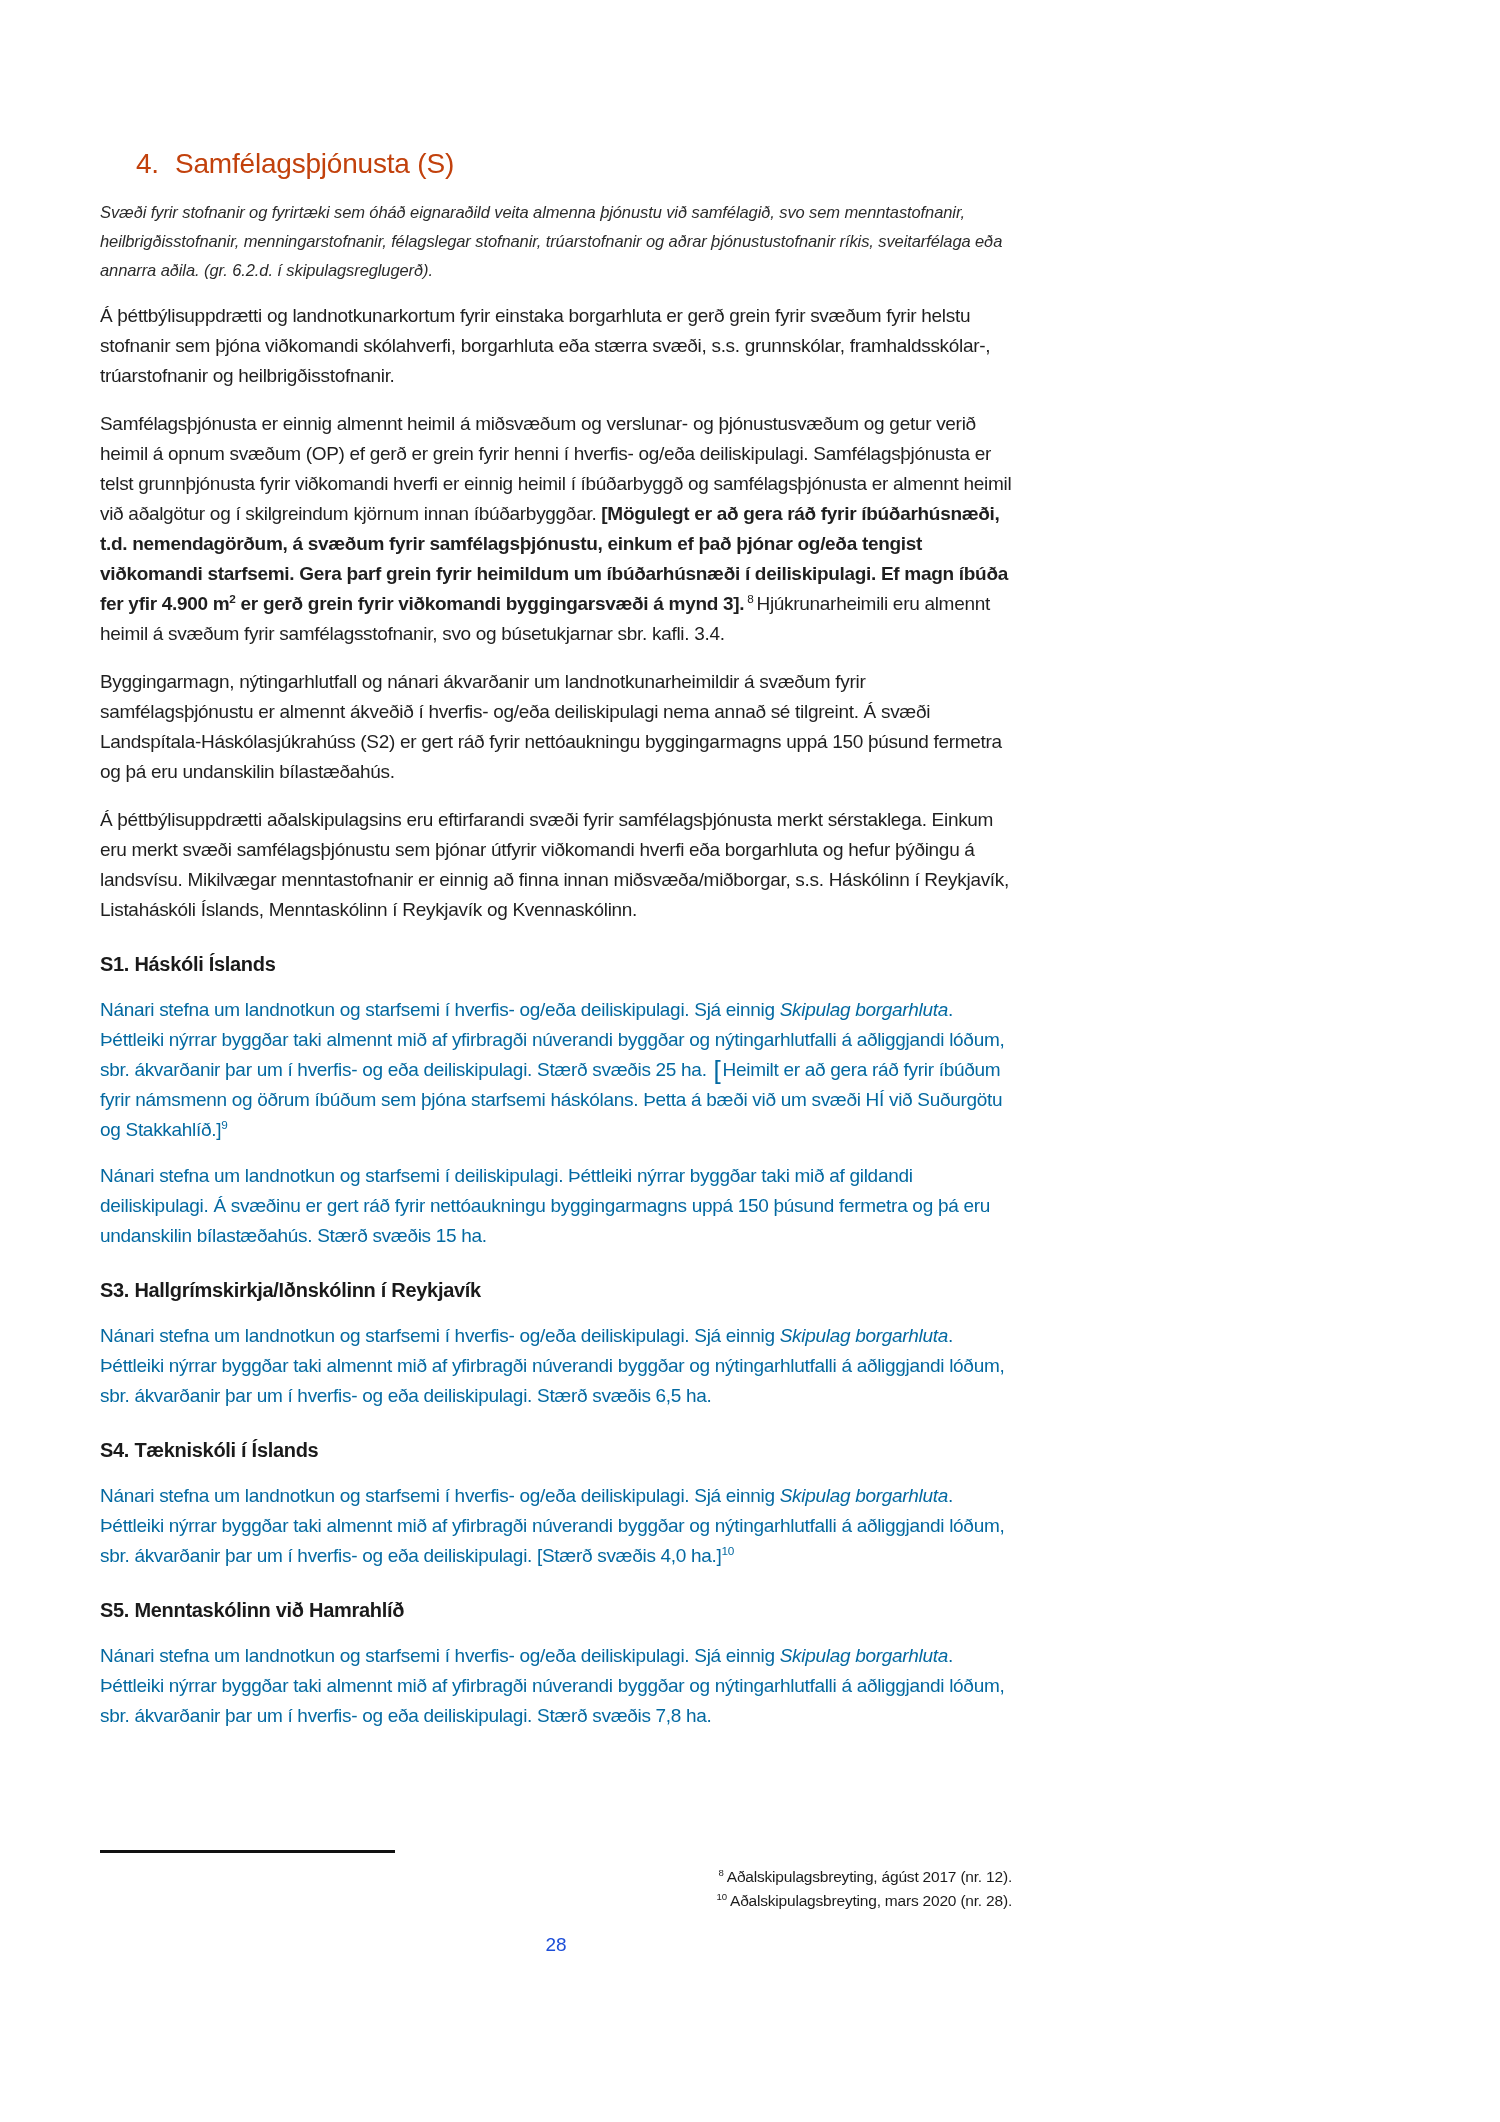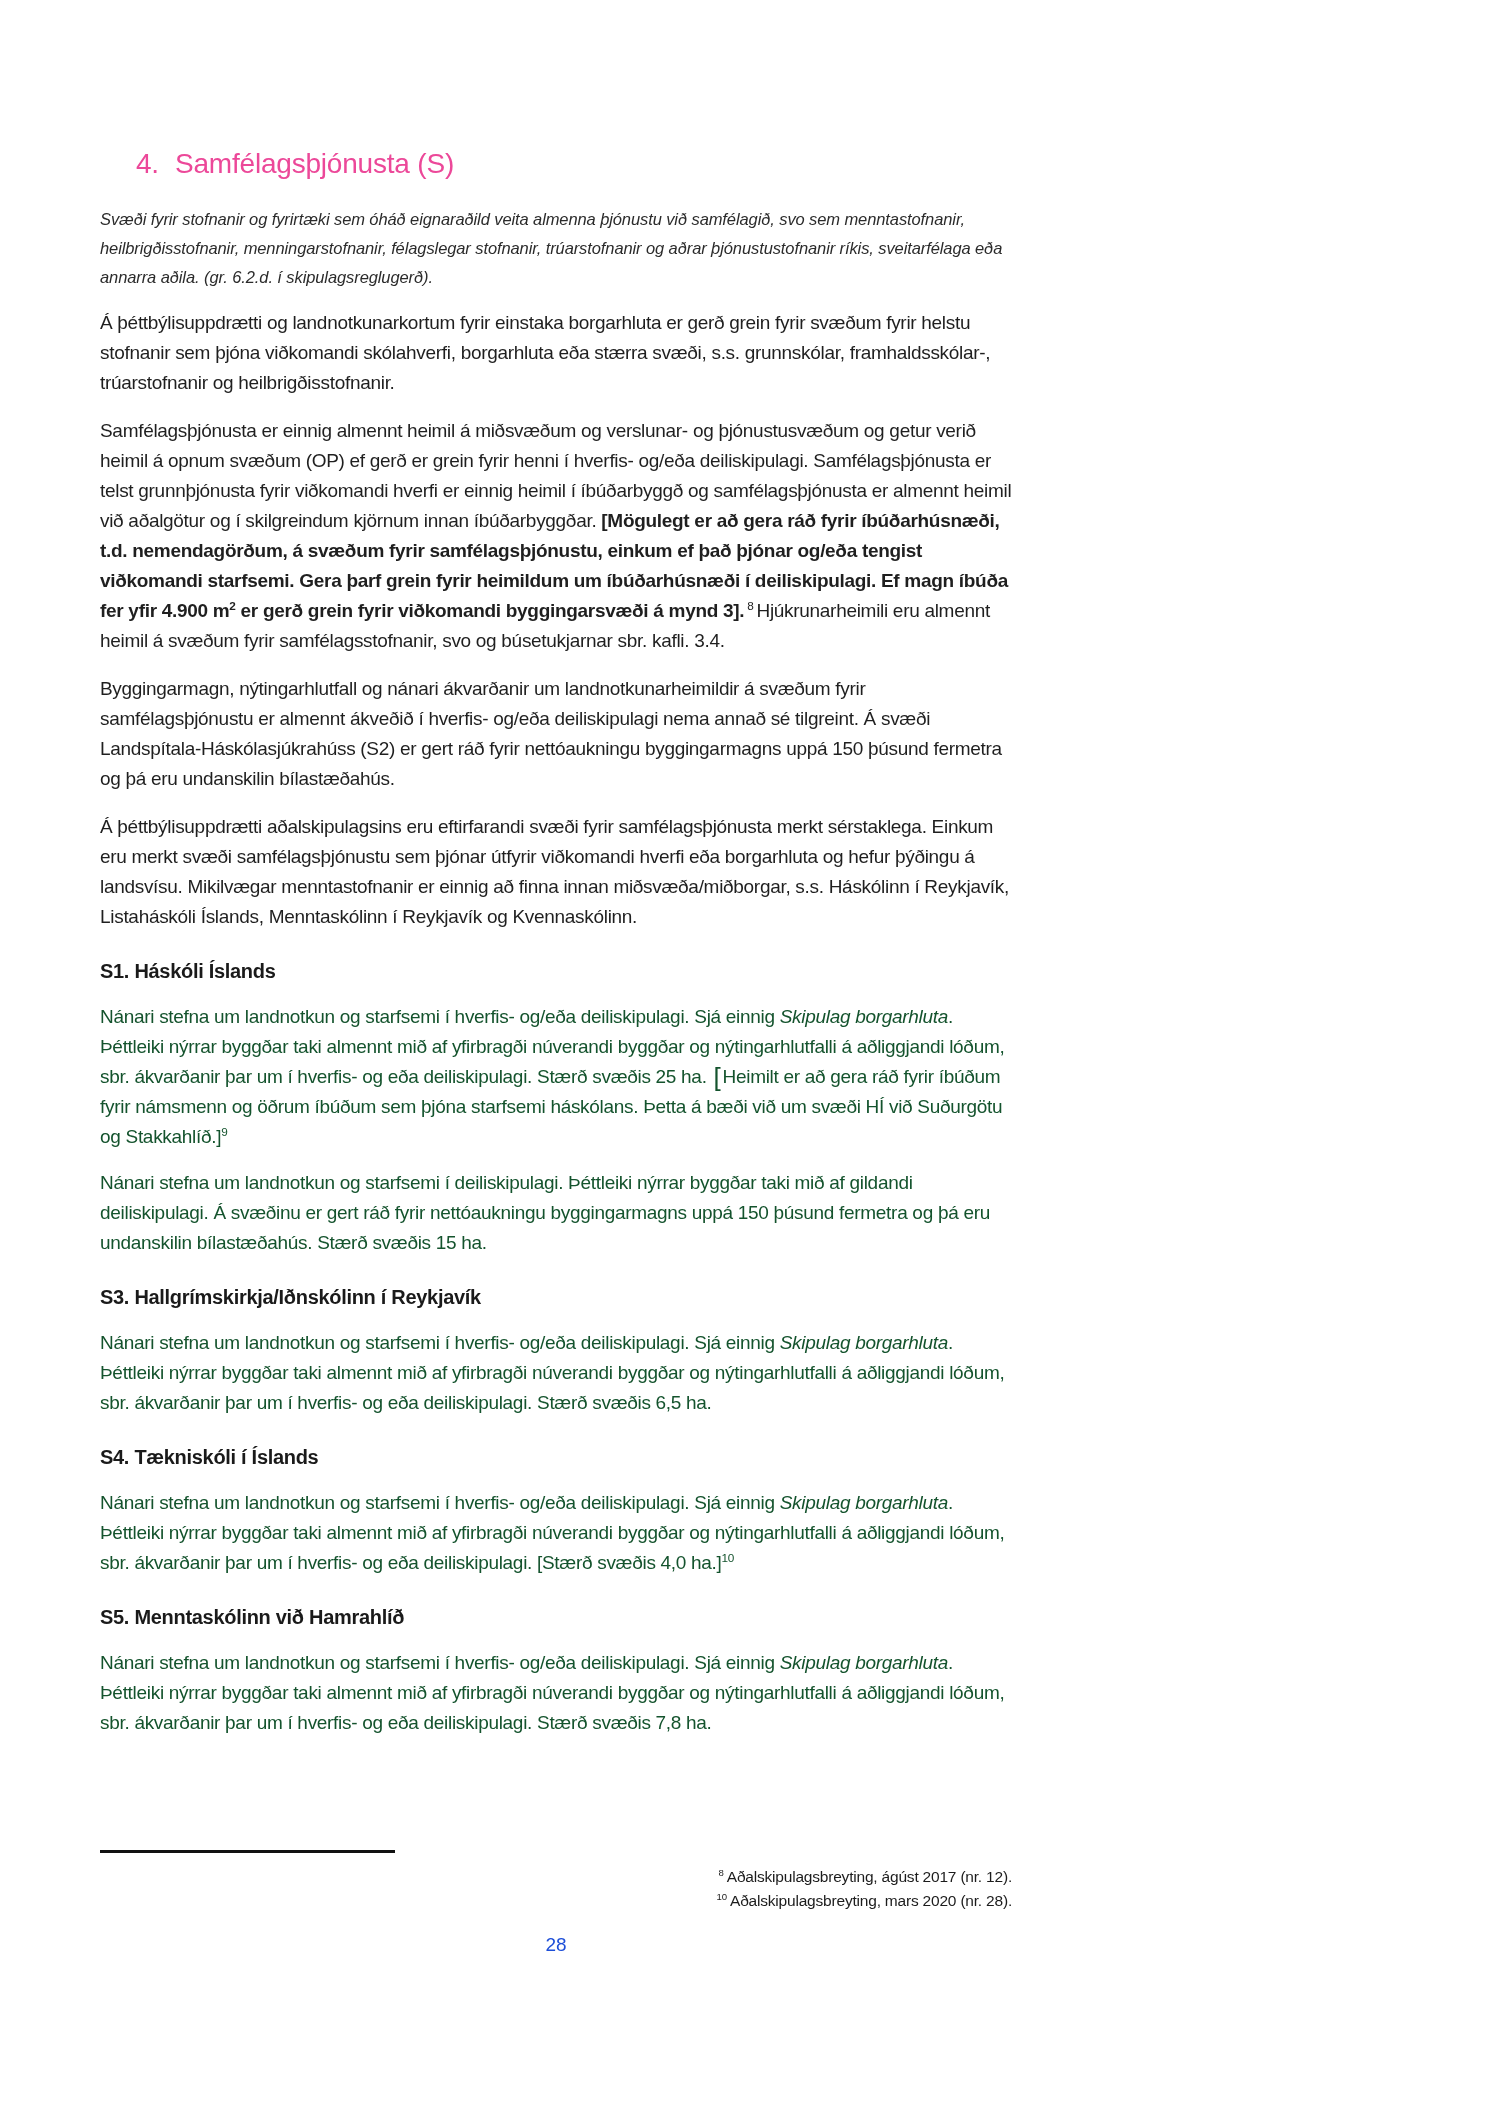--- a/index.html
+++ b/index.html
@@ -21,25 +21,25 @@
     height: 2122px;
     overflow: hidden;
   }
   .content {
     position: absolute;
     left: 100px;
     top: 0;
     width: 912px;
   }
   .doc-heading {
-    margin: 147px 0 24px 36px;
+    margin: 147px 0 17px 36px;
     font-size: 28px;
     font-weight: 400;
     line-height: 34px;
-    color: #ec4899;
+    color: #c2410c;
     letter-spacing: -0.2px;
   }
   .doc-heading .h-num { margin-right: 16px; }
   .intro {
     font-style: italic;
     font-size: 16.5px;
     line-height: 29px;
     color: #2b2b2b;
     letter-spacing: -0.1px;
     margin: 0 0 16px 0;
@@ -57,21 +57,21 @@
     font-weight: 700;
     letter-spacing: -0.3px;
     margin: 24px 0 8px 0;
     color: #1a1a1a;
   }
   .sec-body {
     font-size: 19px;
     line-height: 30px;
     letter-spacing: -0.3px;
     margin: 16px 0 6px 0;
-    color: #14532d;
+    color: #0369a1;
   }
   .seg-b { font-weight: 700; }
   .seg-i { font-style: italic; }
   .seg-big {
     font-size: 26px;
     line-height: 1;
     vertical-align: -3px;
     font-weight: 400;
     padding: 0 2px;
   }

